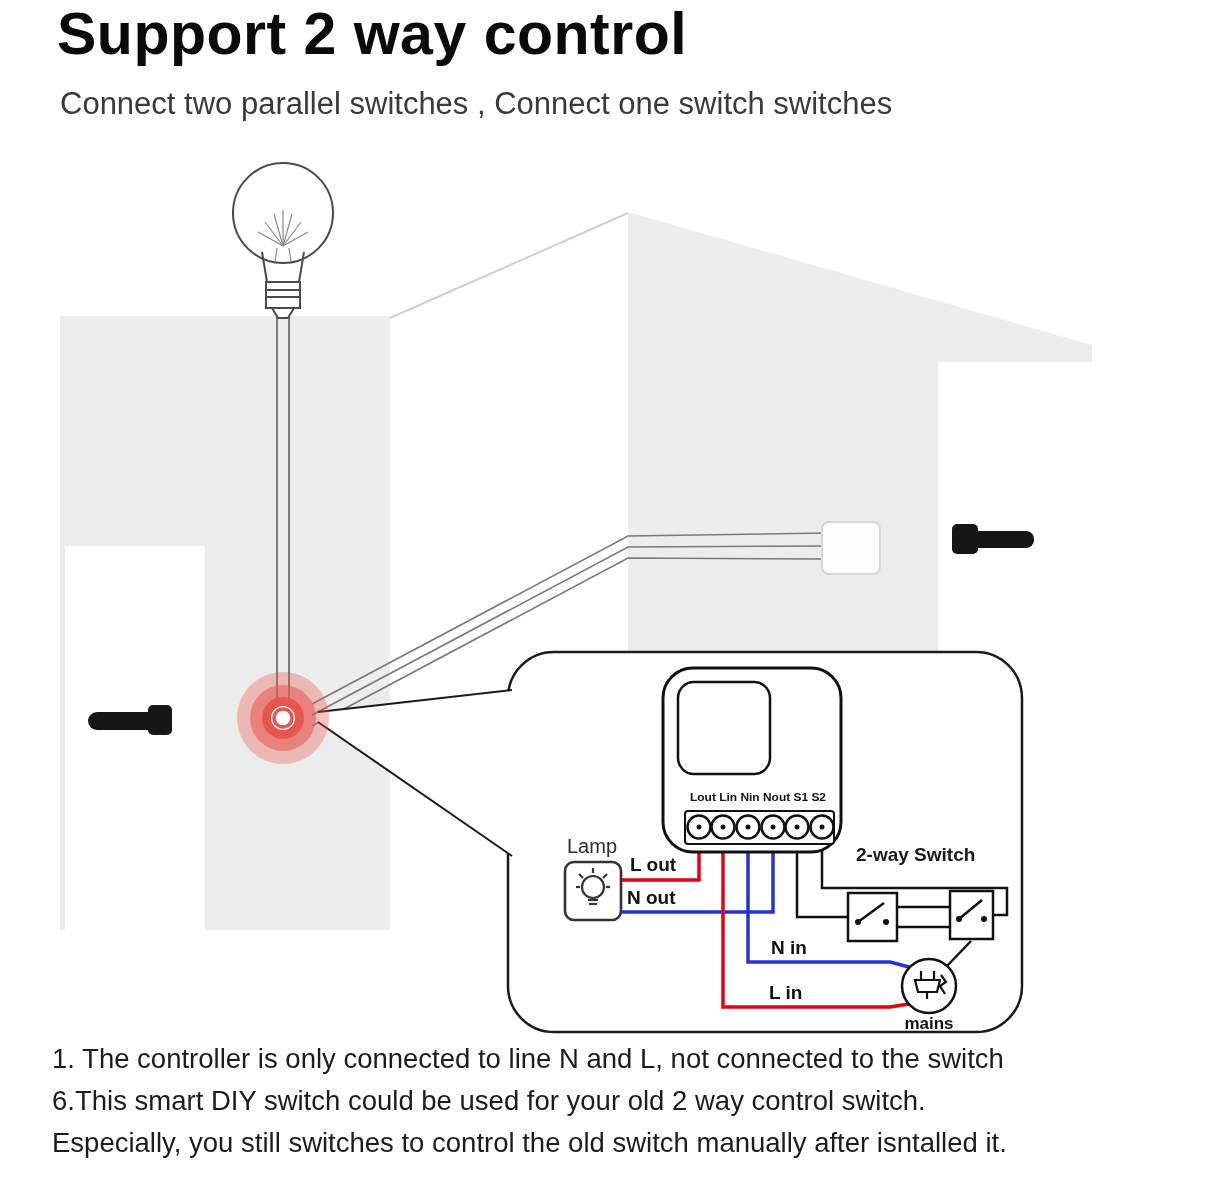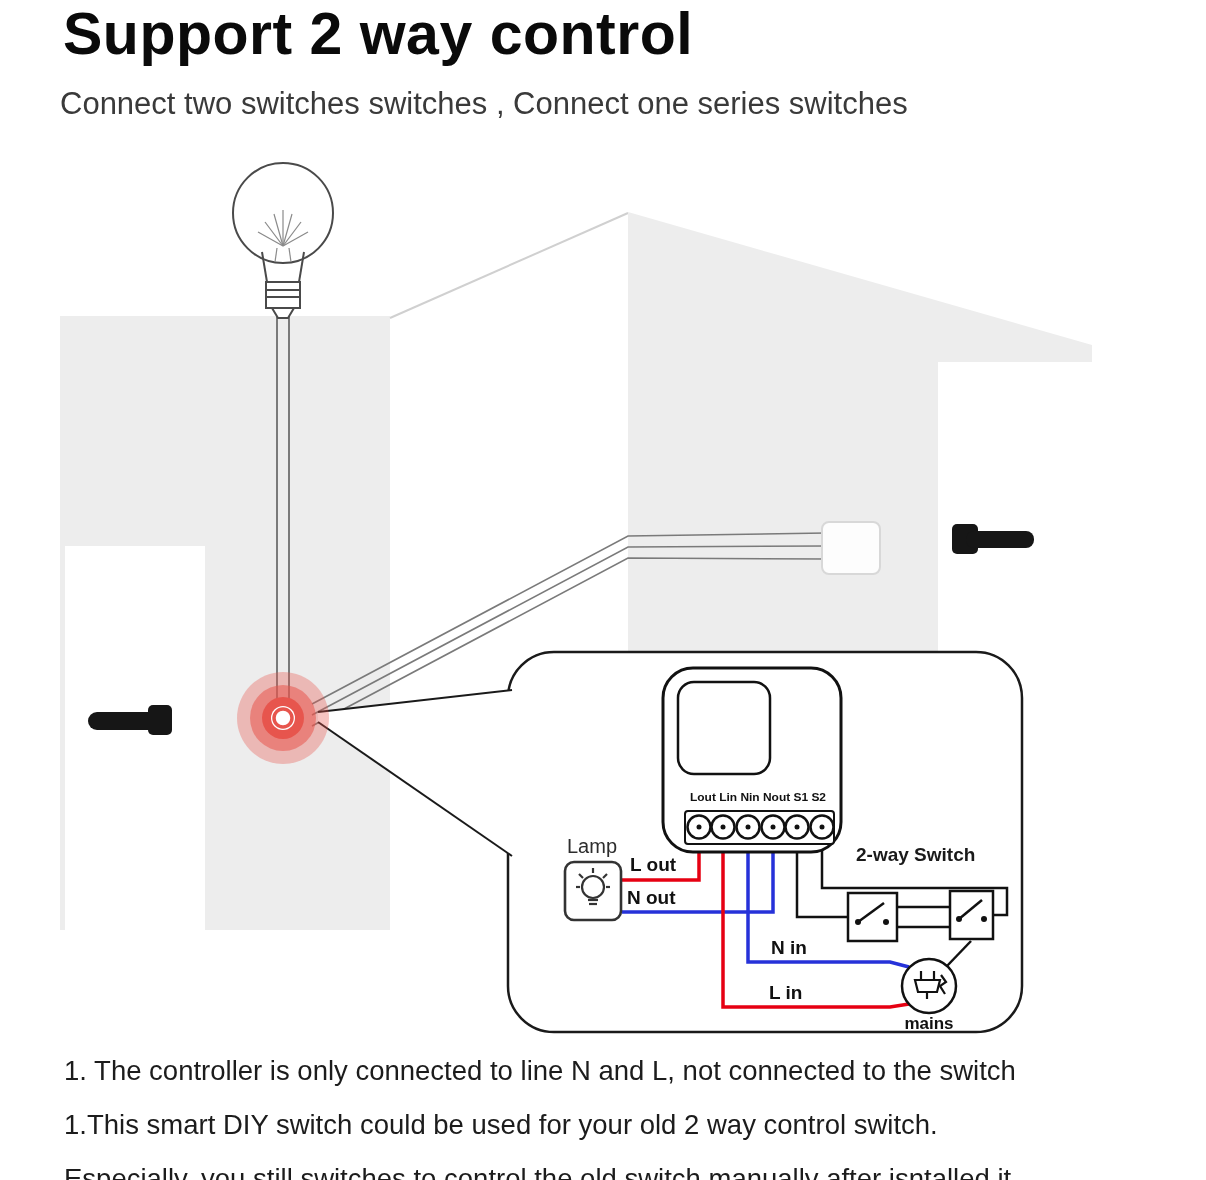--- a/index.html
+++ b/index.html
@@ -5,42 +5,42 @@
   :root{
     --wire_red:#e60012; --wire_blue:#2632d9; --wire_black:#111111;
     --wall_gray:#ededed; --glow_red:#e7554d; --line_gray:#7a7a7a;
   }
   html,body{margin:0;padding:0;background:#ffffff;}
   .page{
     position:relative; width:1206px; height:1180px; background:#fff; overflow:hidden;
     font-family:"Liberation Sans","DejaVu Sans",sans-serif; color:#111;
   }
   .title{
-    position:absolute; left:63px; top:0px; margin:0;
+    position:absolute; left:57px; top:0px; margin:0;
     font-size:59px; font-weight:800; letter-spacing:0.5px; color:#0a0a0a;
   }
   .subtitle{
     position:absolute; left:60px; top:86px; margin:0;
     font-size:31px; font-weight:400; color:#3a3a3a;
   }
   .scene{ position:absolute; left:0; top:0; }
   .notes{
     position:absolute; left:48px; top:1036px; width:1130px;
     font-size:27.5px; line-height:38px; color:#1c1c1c;
   }
-  .notes p{margin:16px;}
+  .notes p{margin:4px;}
   svg text{font-family:"Liberation Sans","DejaVu Sans",sans-serif;}
 </style>
 </head>
 <body>
 
 <div class="page">
 
   <h1 class="title">Support 2 way control</h1>
-  <p class="subtitle">Connect two switches switches ,  Connect one series switches</p>
+  <p class="subtitle">Connect two parallel switches ,  Connect one switch switches</p>
 
   <svg class="scene" width="1206" height="1180" viewBox="0 0 1206 1180">
 
     <g>
 
       <rect x="60" y="316" width="330" height="614" fill="var(--wall_gray,#ededed)"></rect>
 
       <rect x="65" y="546" width="140" height="384" fill="#ffffff"></rect>
 
       <g fill="#161616">
@@ -183,17 +183,17 @@
         <path d="M915,980 L940,980 L937,992 L918,992 Z"></path>
         <line x1="927" y1="992" x2="927" y2="999"></line>
         <polyline points="941,975 946,982 940,986 945,994"></polyline>
       </g>
       <text x="929" y="1029" font-size="17" font-weight="bold" fill="#111" text-anchor="middle">mains</text>
     </g>
   </svg>
 
   <div class="notes">
     <p>1. The controller is only connected to line N and L, not connected to the switch</p>
-    <p>1.This smart DIY switch could be used for your old 2 way control switch.</p>
+    <p>6.This smart DIY switch could be used for your old 2 way control switch.</p>
     <p>Especially, you still switches to control the old switch manually after isntalled it.</p>
   </div>
 
 </div>
 
 </body></html>

